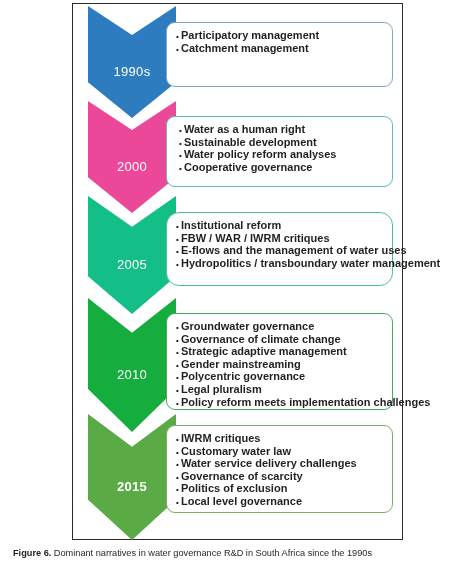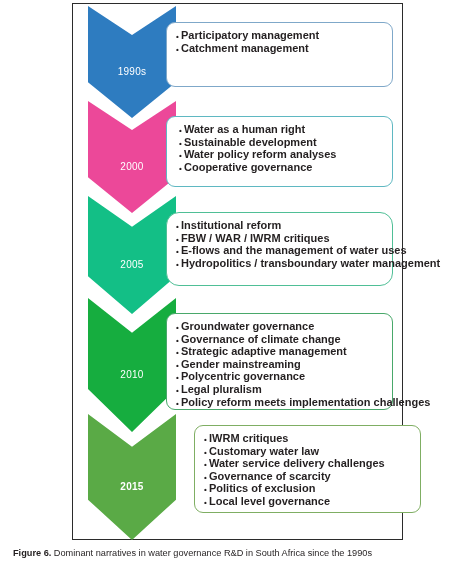--- a/index.html
+++ b/index.html
@@ -29,21 +29,21 @@
   .chevron {
     position: absolute;
     left: 0;
     width: 88px;
     clip-path: polygon(0% 0%, 50% 26%, 100% 0%, 100% 68%, 50% 100%, 0% 68%);
     display: flex;
     align-items: center;
     justify-content: center;
   }
   .chevron-label {
-    font-size: 10px;
+    font-size: 13px;
     color: #ffffff;
     letter-spacing: .3px;
     transform: translateY(9px);
     white-space: nowrap;
   }
 
   
   .callout {
     position: absolute;
     left: 166px;
@@ -134,21 +134,21 @@
         <ul class="bullets">
           <li>Groundwater governance</li>
           <li>Governance of climate change</li>
           <li>Strategic adaptive management</li>
           <li>Gender mainstreaming</li>
           <li>Polycentric governance</li>
           <li>Legal pluralism</li>
           <li>Policy reform meets implementation challenges</li>
         </ul>
       </div>
-      <div class="callout" style="top: 425px; height: 88px; border-color: rgb(127, 174, 99); margin-left: 28px;">
+      <div class="callout" style="top: 425px; height: 88px; border-color: rgb(127, 174, 99);">
         <ul class="bullets">
           <li>IWRM critiques</li>
           <li>Customary water law</li>
           <li>Water service delivery challenges</li>
           <li>Governance of scarcity</li>
           <li>Politics of exclusion</li>
           <li>Local level governance</li>
         </ul>
       </div>
     </div>

